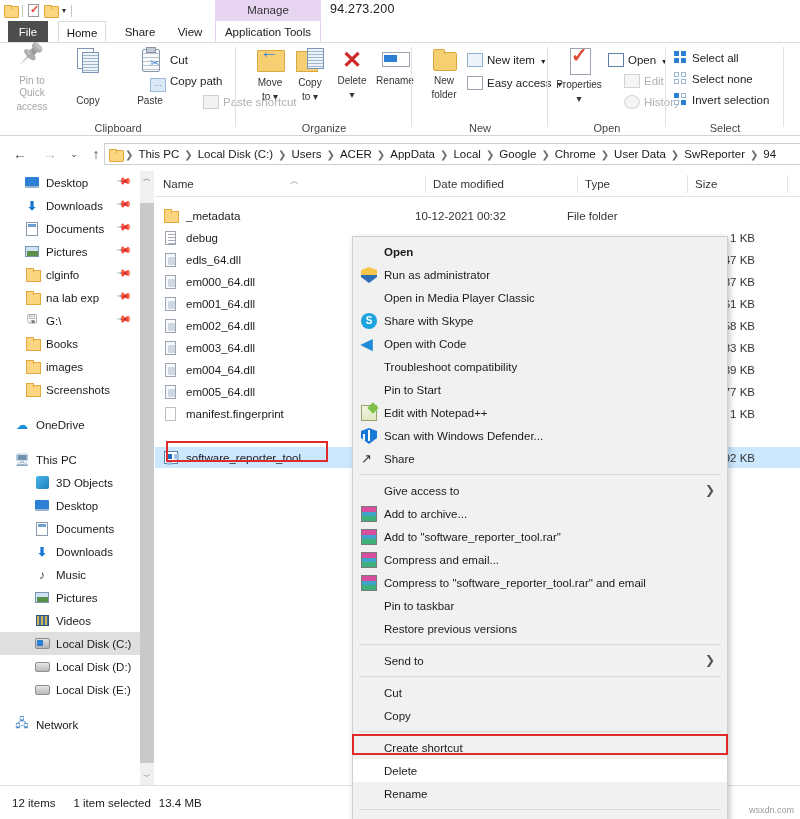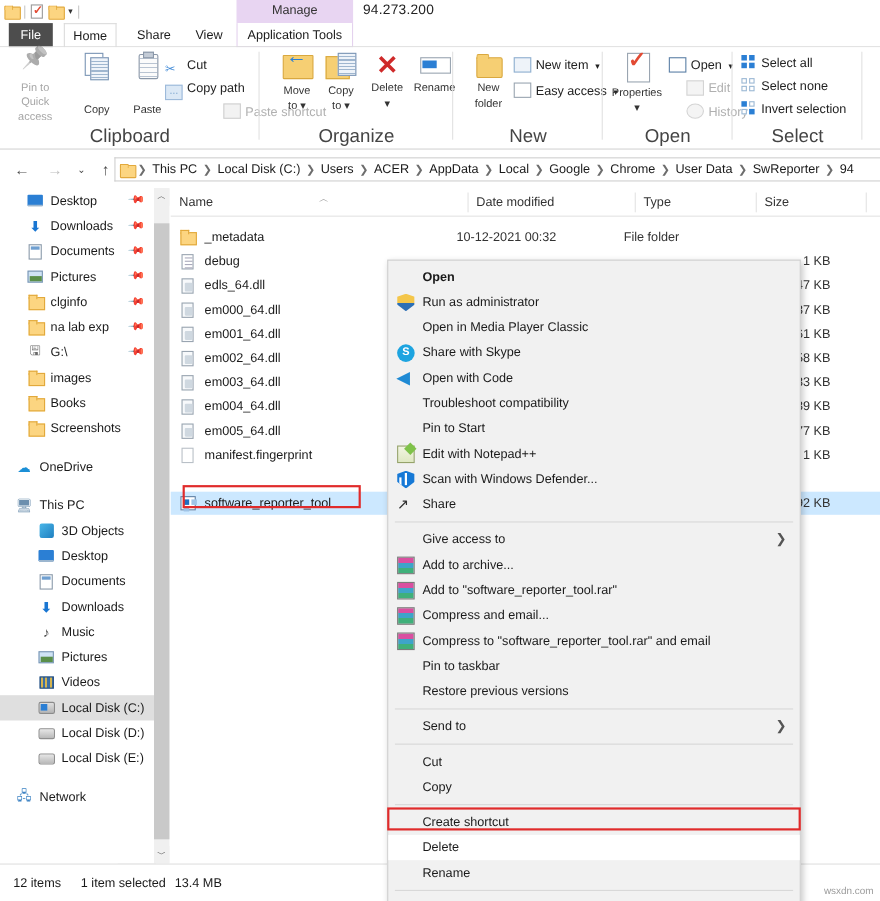--- a/index.html
+++ b/index.html
@@ -36,21 +36,21 @@
   .tab.home { left:58px; width:48px; background:#fff; border:1px solid #dcdcdc; border-bottom:none; }
   .tab.share{ left:116px; width:48px; }
   .tab.view { left:170px; width:40px; }
   .tab.apptools { left:215px; width:106px; background:#fff; border:1px solid #e4d2ee; border-top:none;}
   .tabstrip-line{position:absolute;left:0;top:42px;width:800px;height:1px;background:#dcdcdc;}
 
   
   .ribbon { position:absolute; left:0; top:43px; width:800px; height:93px; background:#fff;
             border-bottom:1px solid #d4d4d4; }
   .grp { position:absolute; top:0; height:93px; }
-  .grp-label { position:absolute; bottom:2px; width:100%; text-align:center; font-size:17px; color:#444; }
+  .grp-label { position:absolute; bottom:2px; width:100%; text-align:center; font-size:11px; color:#444; }
   .grp-div { position:absolute; top:4px; width:1px; height:80px; background:#e1e1e1; }
 
   .bigbtn { position:absolute; top:4px; width:52px; text-align:center; font-size:10px; color:#333; line-height:12px;}
   .bigbtn .lbl { display:block; margin-top:2px; }
   .bigbtn.dim { color:#a6a6a6; }
   .smrow { position:absolute; font-size:11.5px; color:#222; height:19px; line-height:19px; white-space:nowrap;}
   .smrow.dim { color:#b0b0b0;margin-left:16px; }
   .smrow .ic { display:inline-block; width:16px; height:14px; vertical-align:-3px; margin-right:4px; position:relative;}
 
   
@@ -225,21 +225,21 @@
     <div class="grp" style="left:0;width:236px;">
       <div class="bigbtn dim" style="left:6px;">
         <span class="ic-pin"></span>
         <span class="lbl">Pin to Quick</span>
         <span class="lbl">access</span>
       </div>
       <div class="bigbtn" style="left:62px;">
         <span class="ic-copy"></span>
         <span class="lbl" style="margin-top:22px;">Copy</span>
       </div>
-      <div class="bigbtn" style="left:108px;">
+      <div class="bigbtn" style="left:124px;">
         <span class="ic-paste"></span>
         <span class="lbl" style="margin-top:22px;">Paste</span>
       </div>
       <div class="smrow" style="left:150px;top:8px;">
         <span class="ic" style="color:#4a90d9;">✂</span><span>Cut</span>
       </div>
       <div class="smrow" style="left:150px;top:29px;">
         <span class="ic" style="color:#5a8fc0;background:#dbe8f5;border:1px solid #9dbada;font-size:8px;text-align:center;line-height:13px;">⋯</span><span>Copy path</span>
       </div>
       <div class="smrow dim" style="left:162px;top:50px;padding-left:25px;">
@@ -405,27 +405,27 @@
       </div>
     <div class="navitem">
       <span class="ni nv-g">🖫</span>
       <span>G:\</span>
       <span class="pin">📌</span>
       </div>
     <div class="navitem">
       <span class="ni">
           <i class="nv-fold"></i>
         </span>
+      <span>Books</span>
+      </div>
+    <div class="navitem">
+      <span class="ni">
+          <i class="nv-fold"></i>
+        </span>
       <span>images</span>
-      </div>
-    <div class="navitem">
-      <span class="ni">
-          <i class="nv-fold"></i>
-        </span>
-      <span>Books</span>
       </div>
     <div class="navitem">
       <span class="ni">
           <i class="nv-fold"></i>
         </span>
       <span>Screenshots</span>
       </div>
 
     <div class="navgap"></div>
 

